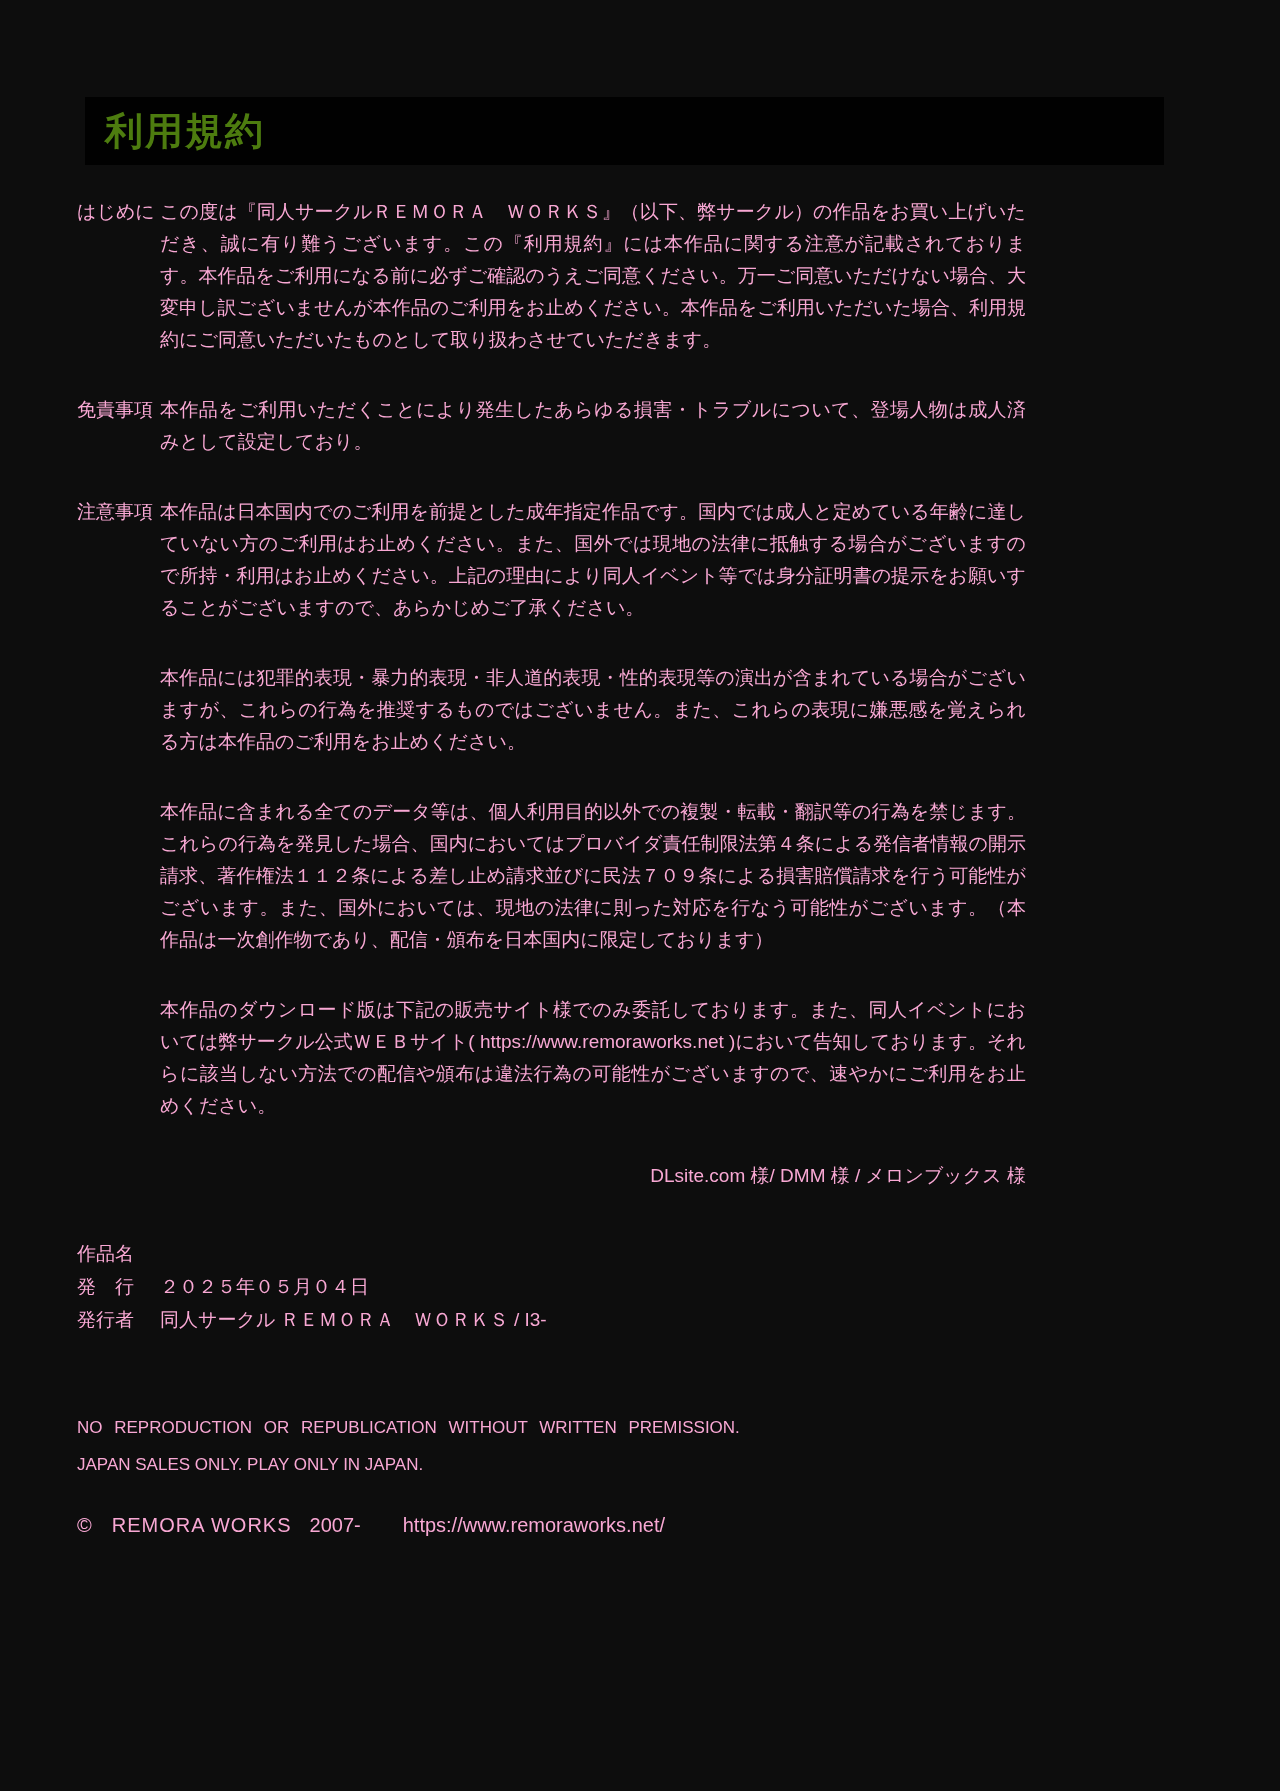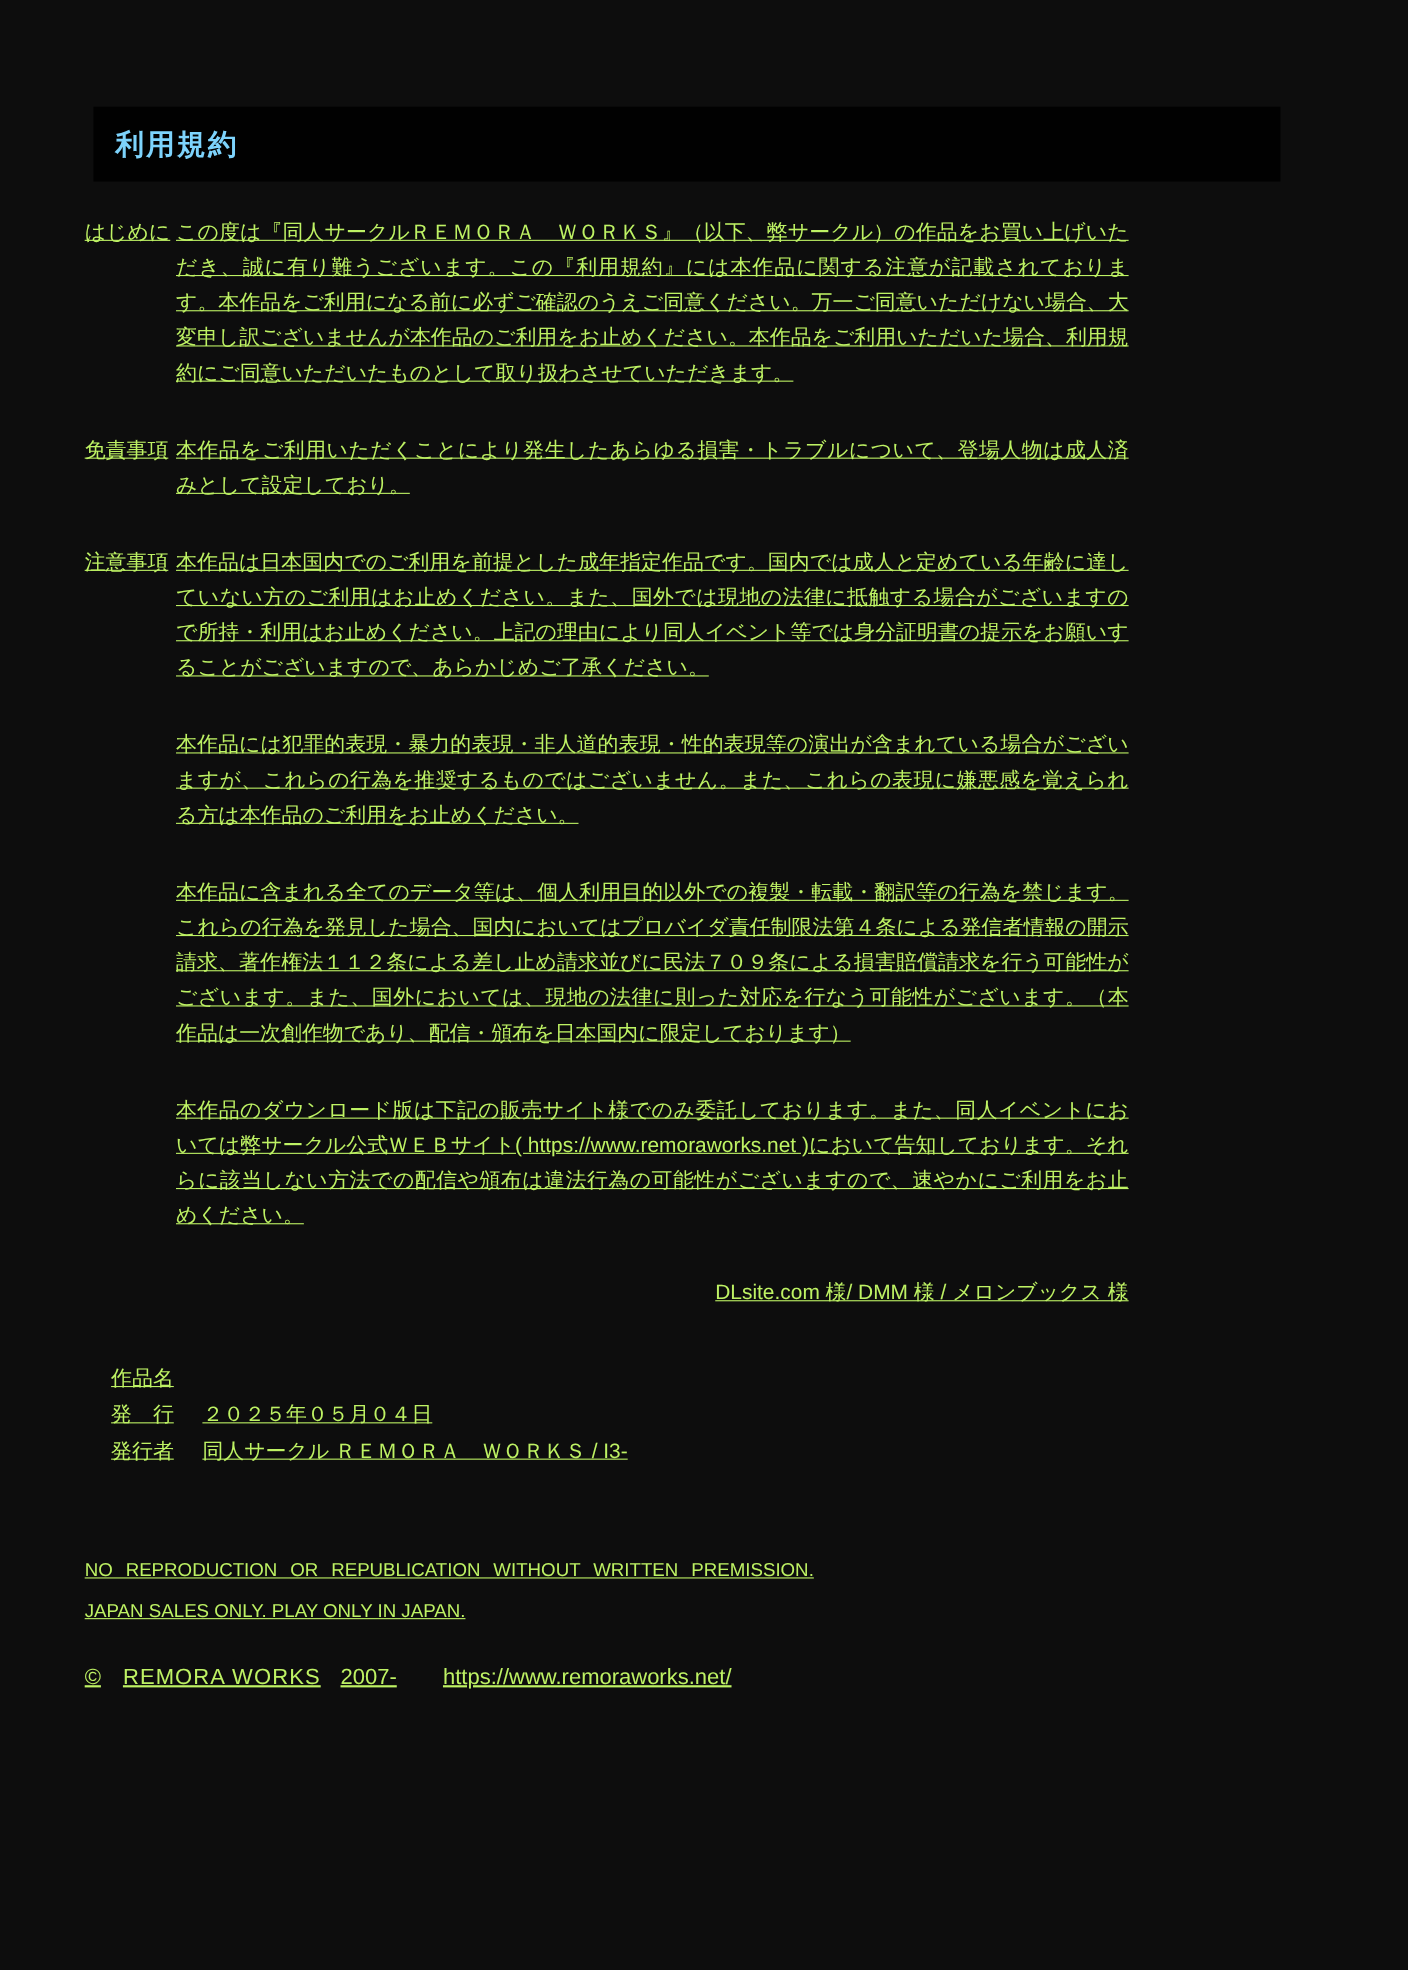--- a/index.html
+++ b/index.html
@@ -16,41 +16,40 @@
     height: 68px;
     background: #010101;
     display: flex;
     align-items: center;
     padding-left: 20px;
     box-sizing: border-box;
   }
   .title-bar h1 {
     margin: 0;
     font-family: "Liberation Serif", "DejaVu Serif", serif;
-    font-size: 26px;
+    font-size: 38px;
     font-weight: bold;
     letter-spacing: 2px;
-    color: #7dd3fc;
+    color: #4d7c0f;
   }
   .content {
     margin: 31px 0 0 77px;
     width: 950px;
     font-size: 19px;
     line-height: 32px;
-    color: #bef264;
-    text-decoration: underline;
+    color: #f9a8d4;
   }
   .section { display: flex; margin-bottom: 38px; }
   .section-label { flex: 0 0 83px; width: 83px; white-space: nowrap; }
   .section-body { width: 866px; }
   .section-body p { margin: 0 0 38px 0; text-align: justify; }
   .section-body p:last-child { margin-bottom: 0; }
   .section-body p.no-justify { text-align: right; }
   .work-info { margin-top: 45px; }
-  .info-row { display: flex; line-height: 33px; margin-left: 24px; }
+  .info-row { display: flex; line-height: 33px; }
   .info-label { flex: 0 0 83px; width: 83px; white-space: nowrap; }
   .info-value { white-space: nowrap; }
   .notices { margin-top: 73px; font-size: 17px; line-height: 37px; }
   .notices p { margin: 0; }
   .notices p.wide { word-spacing: 7px; }
   .copyright {
     margin-top: 26px;
     font-size: 20px;
     line-height: 32px;
     display: flex;

